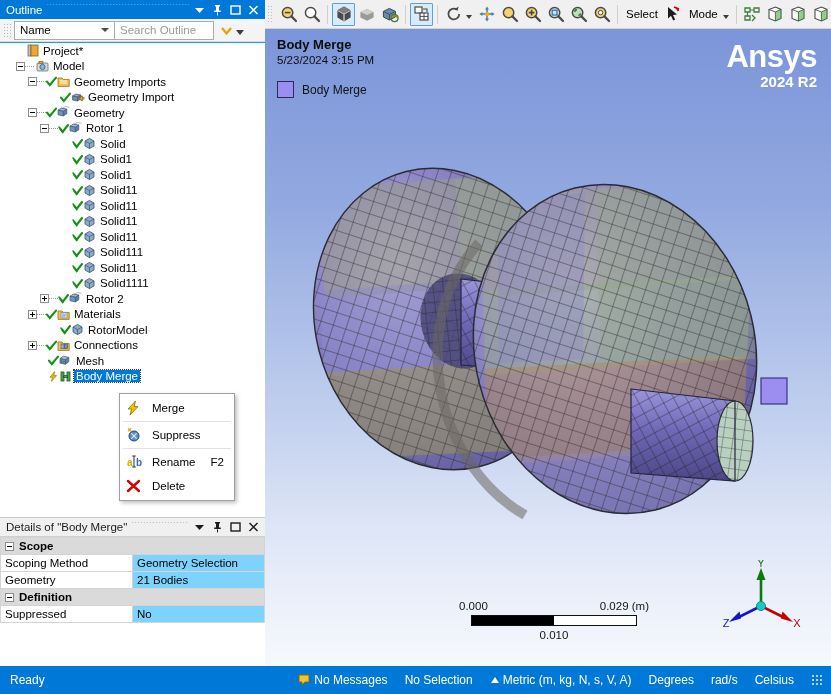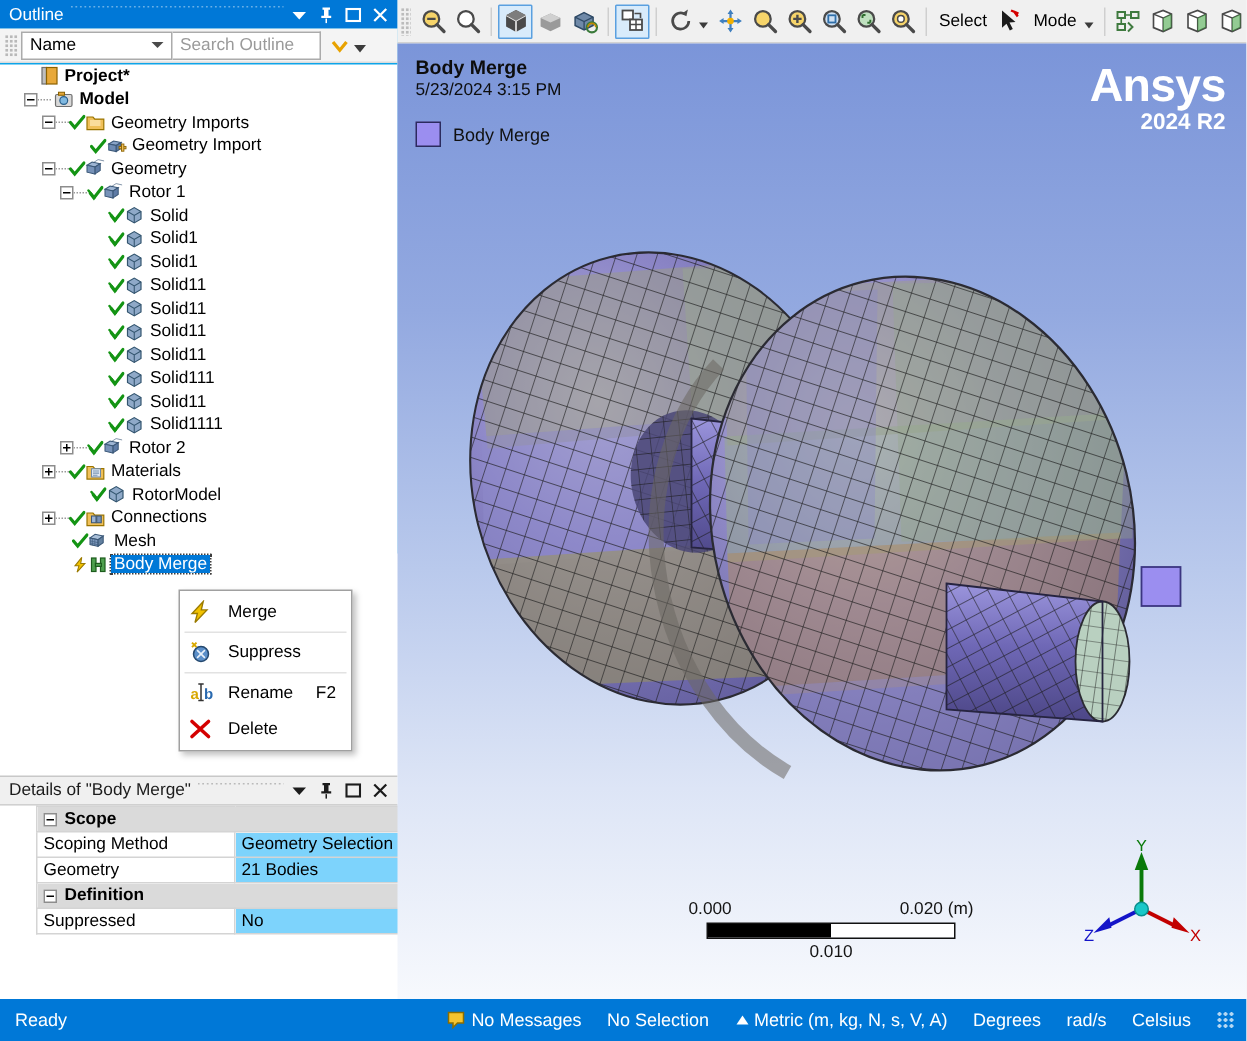--- a/index.html
+++ b/index.html
@@ -126,21 +126,21 @@
     font-size: 11.5px;
   }
   .row {
     height: 15.5px;
     display: flex; align-items: center;
     white-space: nowrap;
     position: relative;
     cursor: default;
   }
   .row .lbl { color: #000; padding-left: 2px; }
-  .row.bold .lbl { font-weight: bold; }
+  .row.bold .lbl { font-weight: normal; }
   .row.sel .lbl {
     background: #0078d7;
     color: #fff;
     outline: 1px dotted #3d3d3d;
     padding: 0 2px;
   }
   .exp {
     width: 9px; height: 9px;
     border: 1px solid #8d8d8d;
     background: #fff;
@@ -205,21 +205,20 @@
   }
   #details-panel .panel-title .dots {
     background-image: repeating-linear-gradient(90deg,
         rgba(120,120,120,.6) 0 1px, transparent 1px 3px);
   }
   #details-table {
     width: 265px;
     border-collapse: collapse;
     font-size: 11.5px;
     table-layout: fixed;
-    margin-left: 24px;
   }
   #details-table td {
     border: 1px solid #d4d4d4;
     height: 17px;
     padding: 0 4px;
     color: #000;
     overflow: hidden;
     white-space: nowrap;
   }
   .cat-row td {
@@ -1081,21 +1080,21 @@
       </div>
 
       <div id="ansys-logo">
         <div class="a-name">Ansys</div>
         <div class="a-ver">2024 R2</div>
       </div>
 
       <div id="scalebar">
         <div class="sb-top">
           <span>0.000</span>
-          <span>0.020 (m)</span>
+          <span>0.029 (m)</span>
         </div>
         <div class="sb-bar"></div>
         <div class="sb-mid">0.010</div>
       </div>
 
       <svg id="triad" viewBox="0 0 80 80">
         <line x1="40" y1="46" x2="40" y2="16" stroke="#0a7a0a" stroke-width="2.6"></line>
         <polygon points="40,8 35.5,20 44.5,20" fill="#0a7a0a"></polygon>
         <text x="40" y="7" fill="#0a7a0a" font-size="11" font-family="'Liberation Sans',sans-serif" text-anchor="middle">Y</text>
         <line x1="40" y1="46" x2="64" y2="58" stroke="#c20000" stroke-width="2.6"></line>

